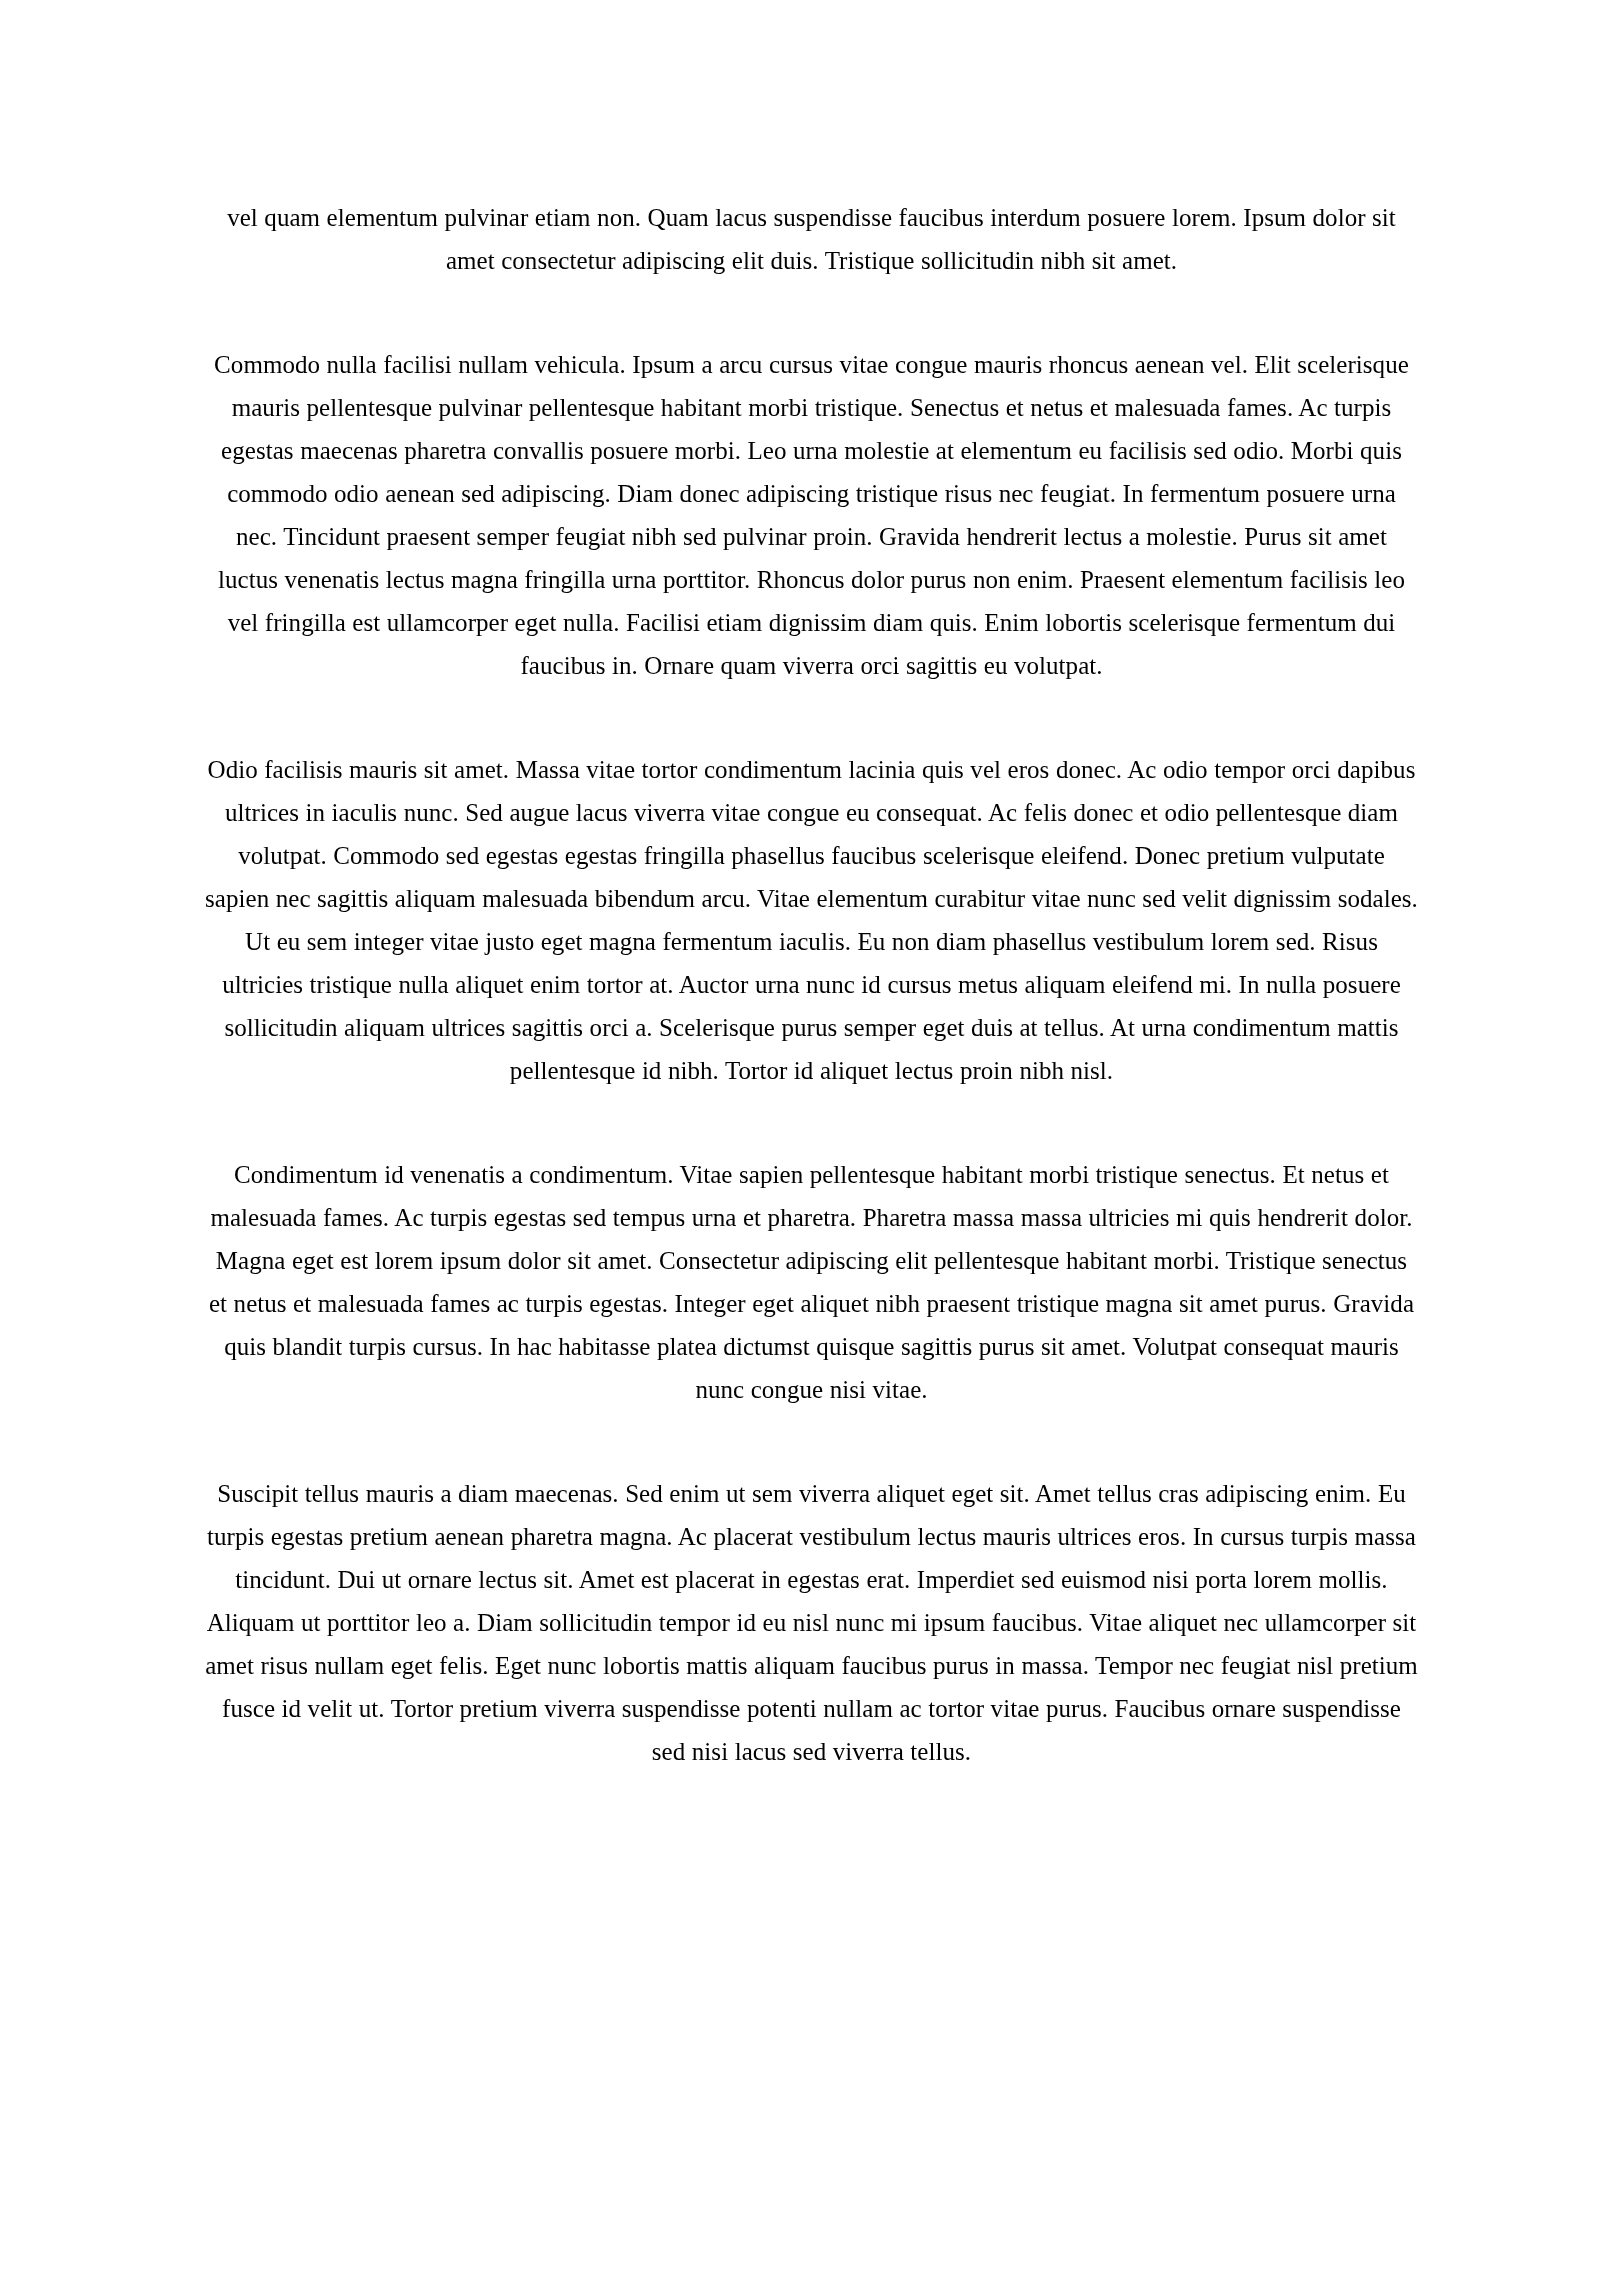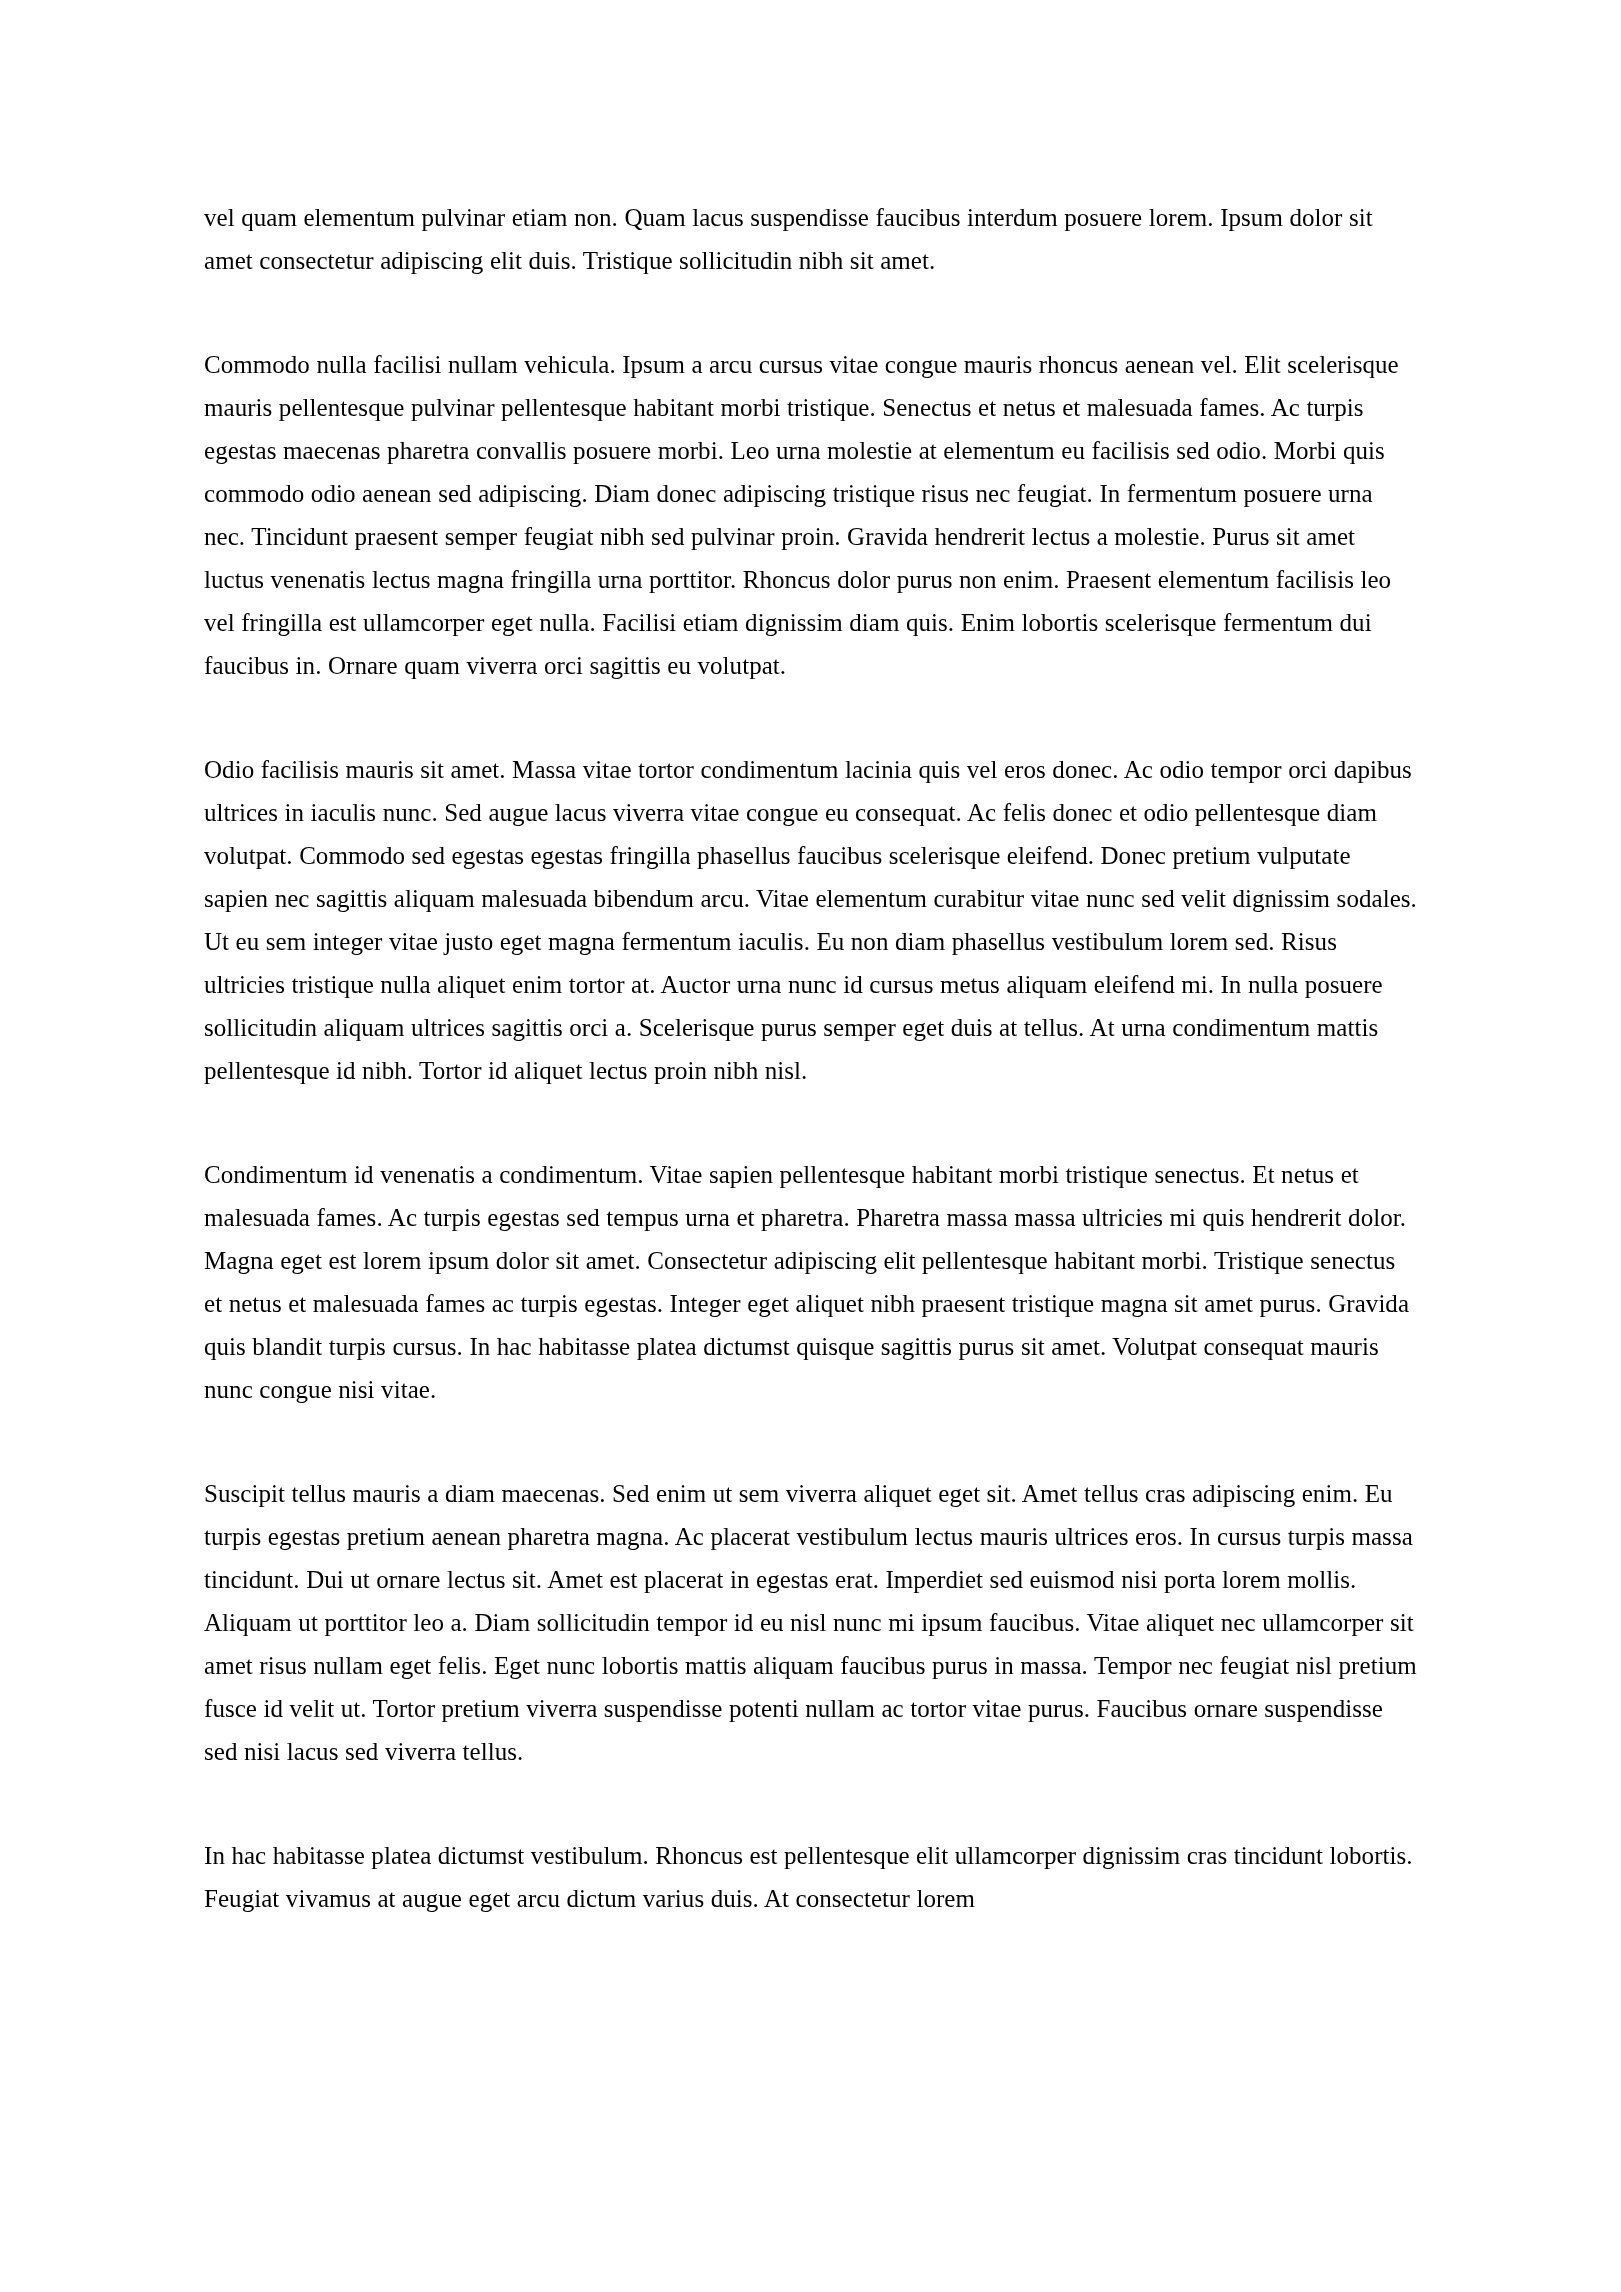--- a/index.html
+++ b/index.html
@@ -19,35 +19,34 @@
     position: absolute;
     left: 204px;
     top: 196px;
     width: 1215px;
   }
   .para {
     font-family: "Liberation Serif", "DejaVu Serif", serif;
     font-size: 25px;
     line-height: 43px;
     color: #000000;
-    text-align: left;
+    text-align: center;
     margin: 0 0 61px 0;
     letter-spacing: 0.05px;
     word-spacing: 0.2px;
   }
   .para:last-child {
     margin-bottom: 0;
   }
 </style>
 </head>
 <body>
 
 <div class="page">
   <div class="content">
     <p class="para">vel quam elementum pulvinar etiam non. Quam lacus suspendisse faucibus interdum posuere lorem. Ipsum dolor sit amet consectetur adipiscing elit duis. Tristique sollicitudin nibh sit amet.</p>
     <p class="para">Commodo nulla facilisi nullam vehicula. Ipsum a arcu cursus vitae congue mauris rhoncus aenean vel. Elit scelerisque mauris pellentesque pulvinar pellentesque habitant morbi tristique. Senectus et netus et malesuada fames. Ac turpis egestas maecenas pharetra convallis posuere morbi. Leo urna molestie at elementum eu facilisis sed odio. Morbi quis commodo odio aenean sed adipiscing. Diam donec adipiscing tristique risus nec feugiat. In fermentum posuere urna nec. Tincidunt praesent semper feugiat nibh sed pulvinar proin. Gravida hendrerit lectus a molestie. Purus sit amet luctus venenatis lectus magna fringilla urna porttitor. Rhoncus dolor purus non enim. Praesent elementum facilisis leo vel fringilla est ullamcorper eget nulla. Facilisi etiam dignissim diam quis. Enim lobortis scelerisque fermentum dui faucibus in. Ornare quam viverra orci sagittis eu volutpat.</p>
     <p class="para">Odio facilisis mauris sit amet. Massa vitae tortor condimentum lacinia quis vel eros donec. Ac odio tempor orci dapibus ultrices in iaculis nunc. Sed augue lacus viverra vitae congue eu consequat. Ac felis donec et odio pellentesque diam volutpat. Commodo sed egestas egestas fringilla phasellus faucibus scelerisque eleifend. Donec pretium vulputate sapien nec sagittis aliquam malesuada bibendum arcu. Vitae elementum curabitur vitae nunc sed velit dignissim sodales. Ut eu sem integer vitae justo eget magna fermentum iaculis. Eu non diam phasellus vestibulum lorem sed. Risus ultricies tristique nulla aliquet enim tortor at. Auctor urna nunc id cursus metus aliquam eleifend mi. In nulla posuere sollicitudin aliquam ultrices sagittis orci a. Scelerisque purus semper eget duis at tellus. At urna condimentum mattis pellentesque id nibh. Tortor id aliquet lectus proin nibh nisl.</p>
     <p class="para">Condimentum id venenatis a condimentum. Vitae sapien pellentesque habitant morbi tristique senectus. Et netus et malesuada fames. Ac turpis egestas sed tempus urna et pharetra. Pharetra massa massa ultricies mi quis hendrerit dolor. Magna eget est lorem ipsum dolor sit amet. Consectetur adipiscing elit pellentesque habitant morbi. Tristique senectus et netus et malesuada fames ac turpis egestas. Integer eget aliquet nibh praesent tristique magna sit amet purus. Gravida quis blandit turpis cursus. In hac habitasse platea dictumst quisque sagittis purus sit amet. Volutpat consequat mauris nunc congue nisi vitae.</p>
     <p class="para">Suscipit tellus mauris a diam maecenas. Sed enim ut sem viverra aliquet eget sit. Amet tellus cras adipiscing enim. Eu turpis egestas pretium aenean pharetra magna. Ac placerat vestibulum lectus mauris ultrices eros. In cursus turpis massa tincidunt. Dui ut ornare lectus sit. Amet est placerat in egestas erat. Imperdiet sed euismod nisi porta lorem mollis. Aliquam ut porttitor leo a. Diam sollicitudin tempor id eu nisl nunc mi ipsum faucibus. Vitae aliquet nec ullamcorper sit amet risus nullam eget felis. Eget nunc lobortis mattis aliquam faucibus purus in massa. Tempor nec feugiat nisl pretium fusce id velit ut. Tortor pretium viverra suspendisse potenti nullam ac tortor vitae purus. Faucibus ornare suspendisse sed nisi lacus sed viverra tellus.</p>
-    <p class="para">In hac habitasse platea dictumst vestibulum. Rhoncus est pellentesque elit ullamcorper dignissim cras tincidunt lobortis. Feugiat vivamus at augue eget arcu dictum varius duis. At consectetur lorem</p>
   </div>
 </div>
 
 
 </body></html>

